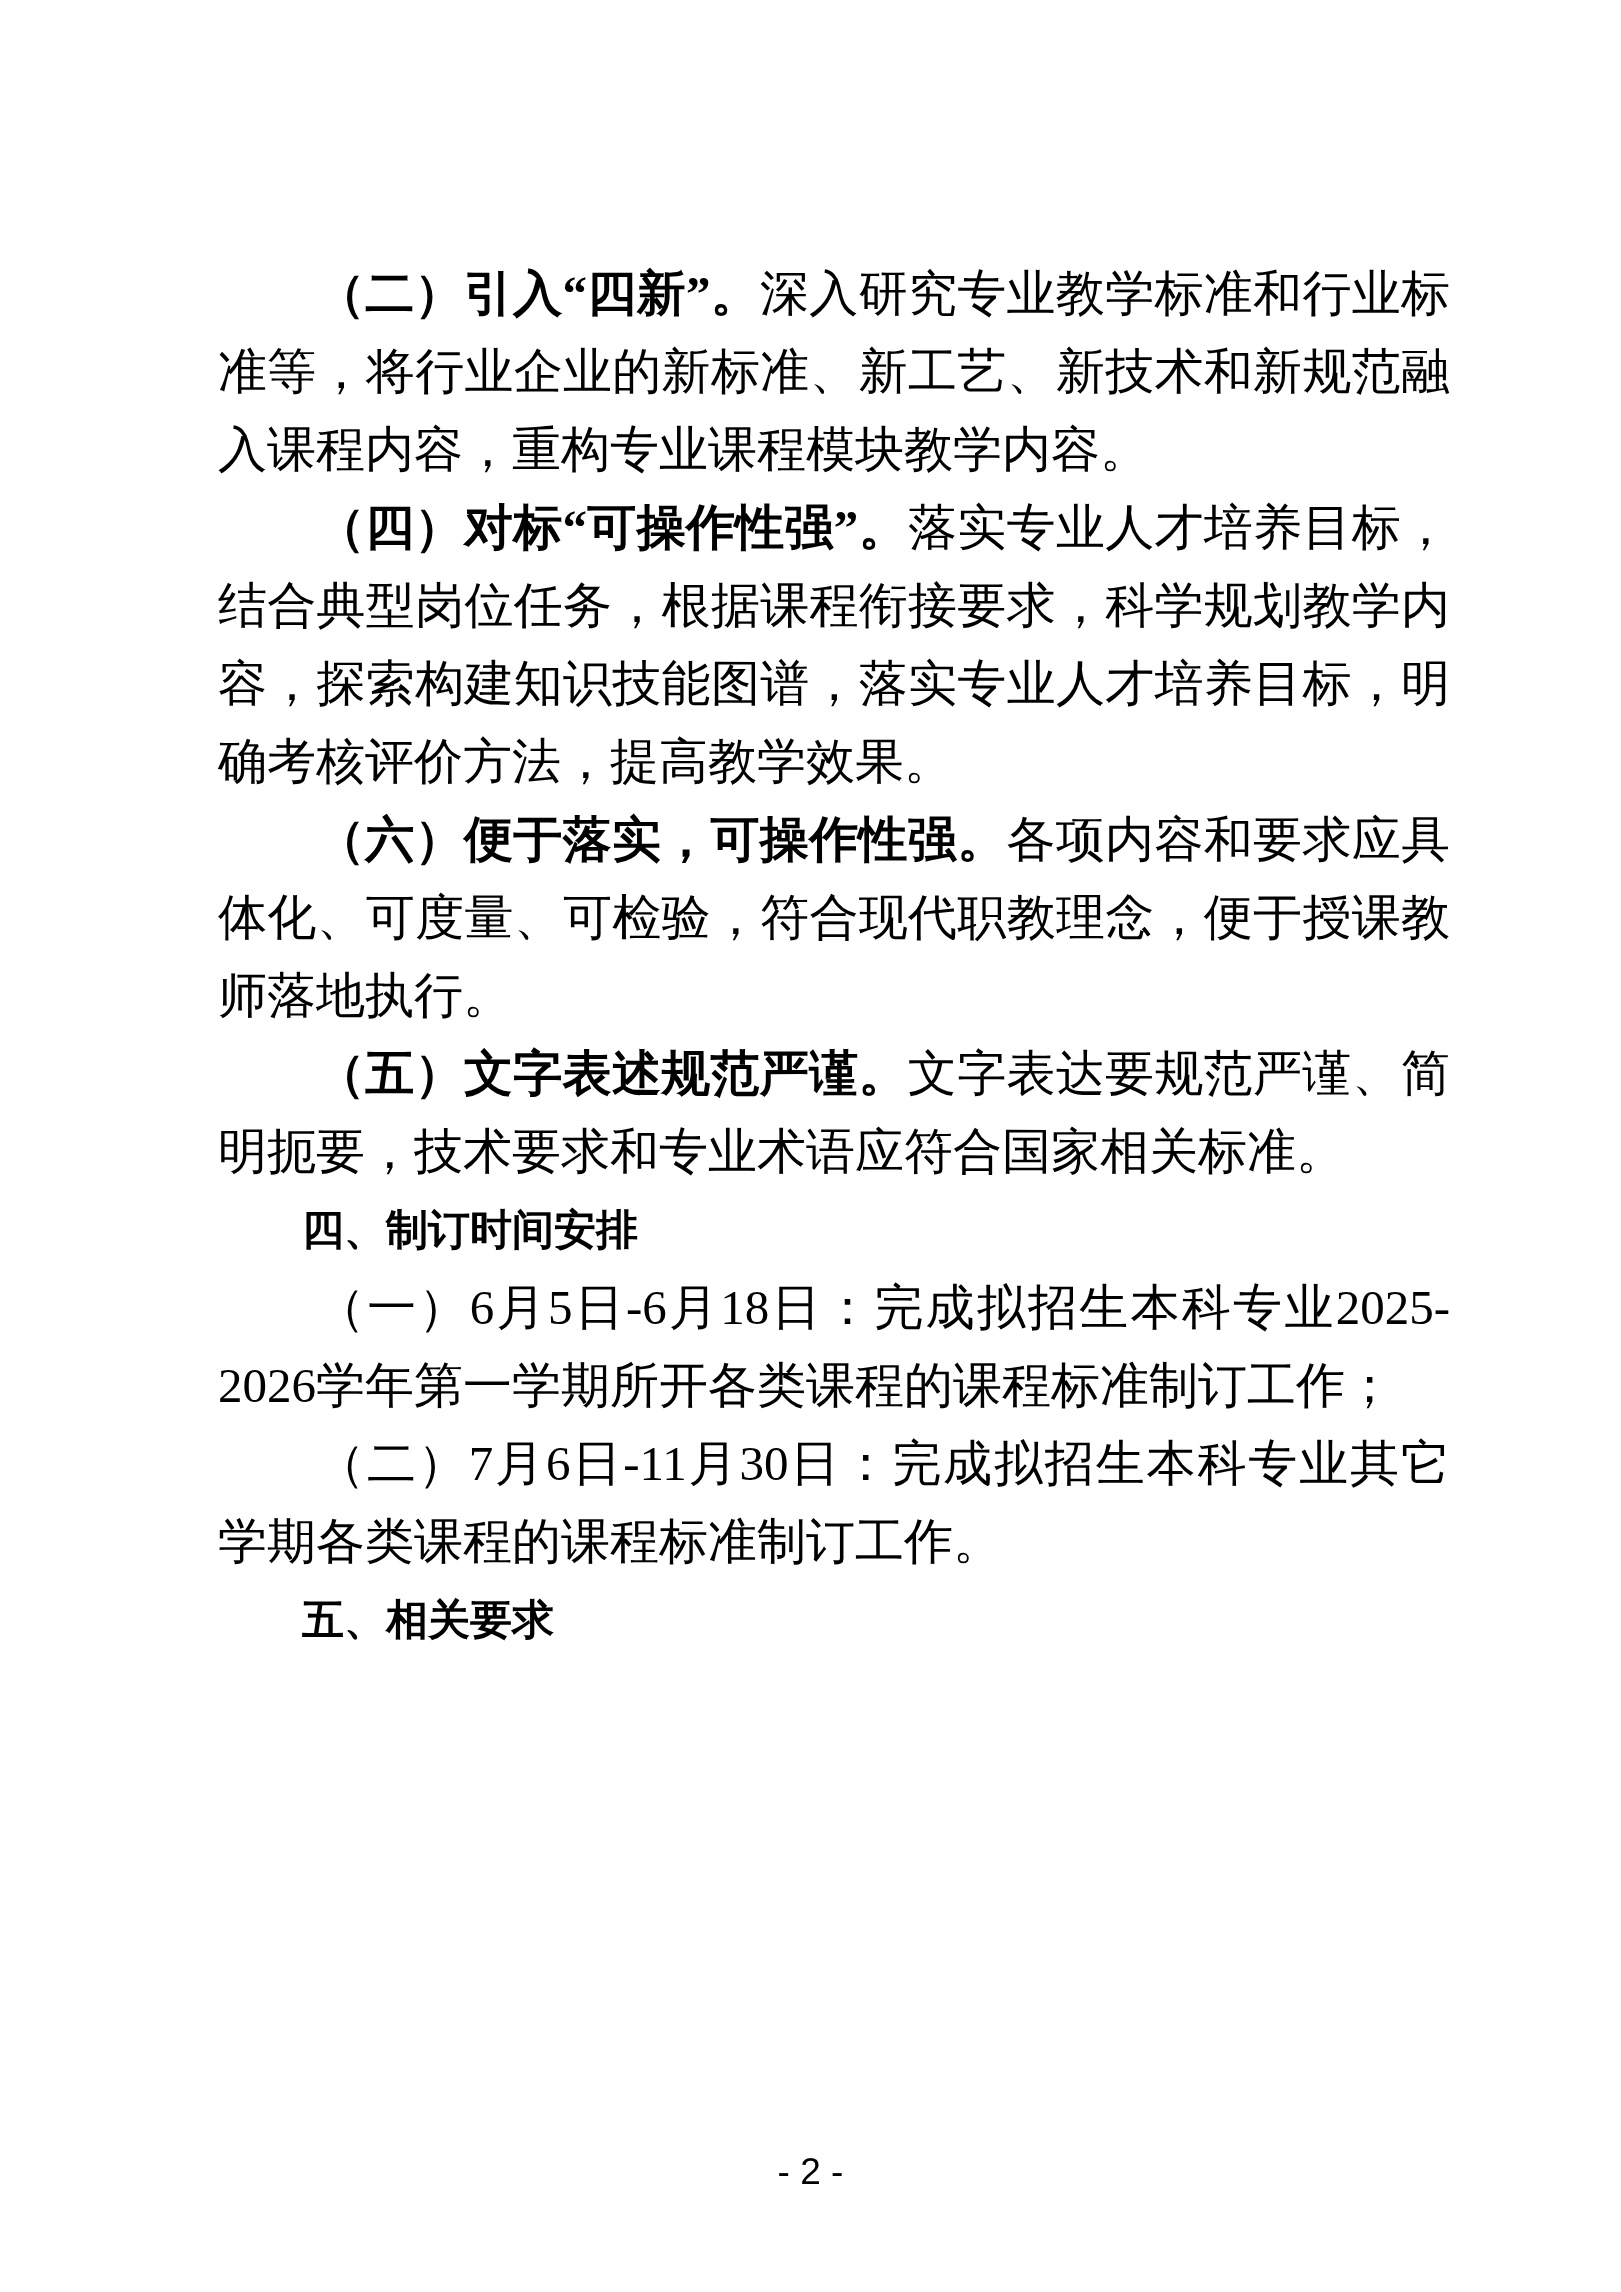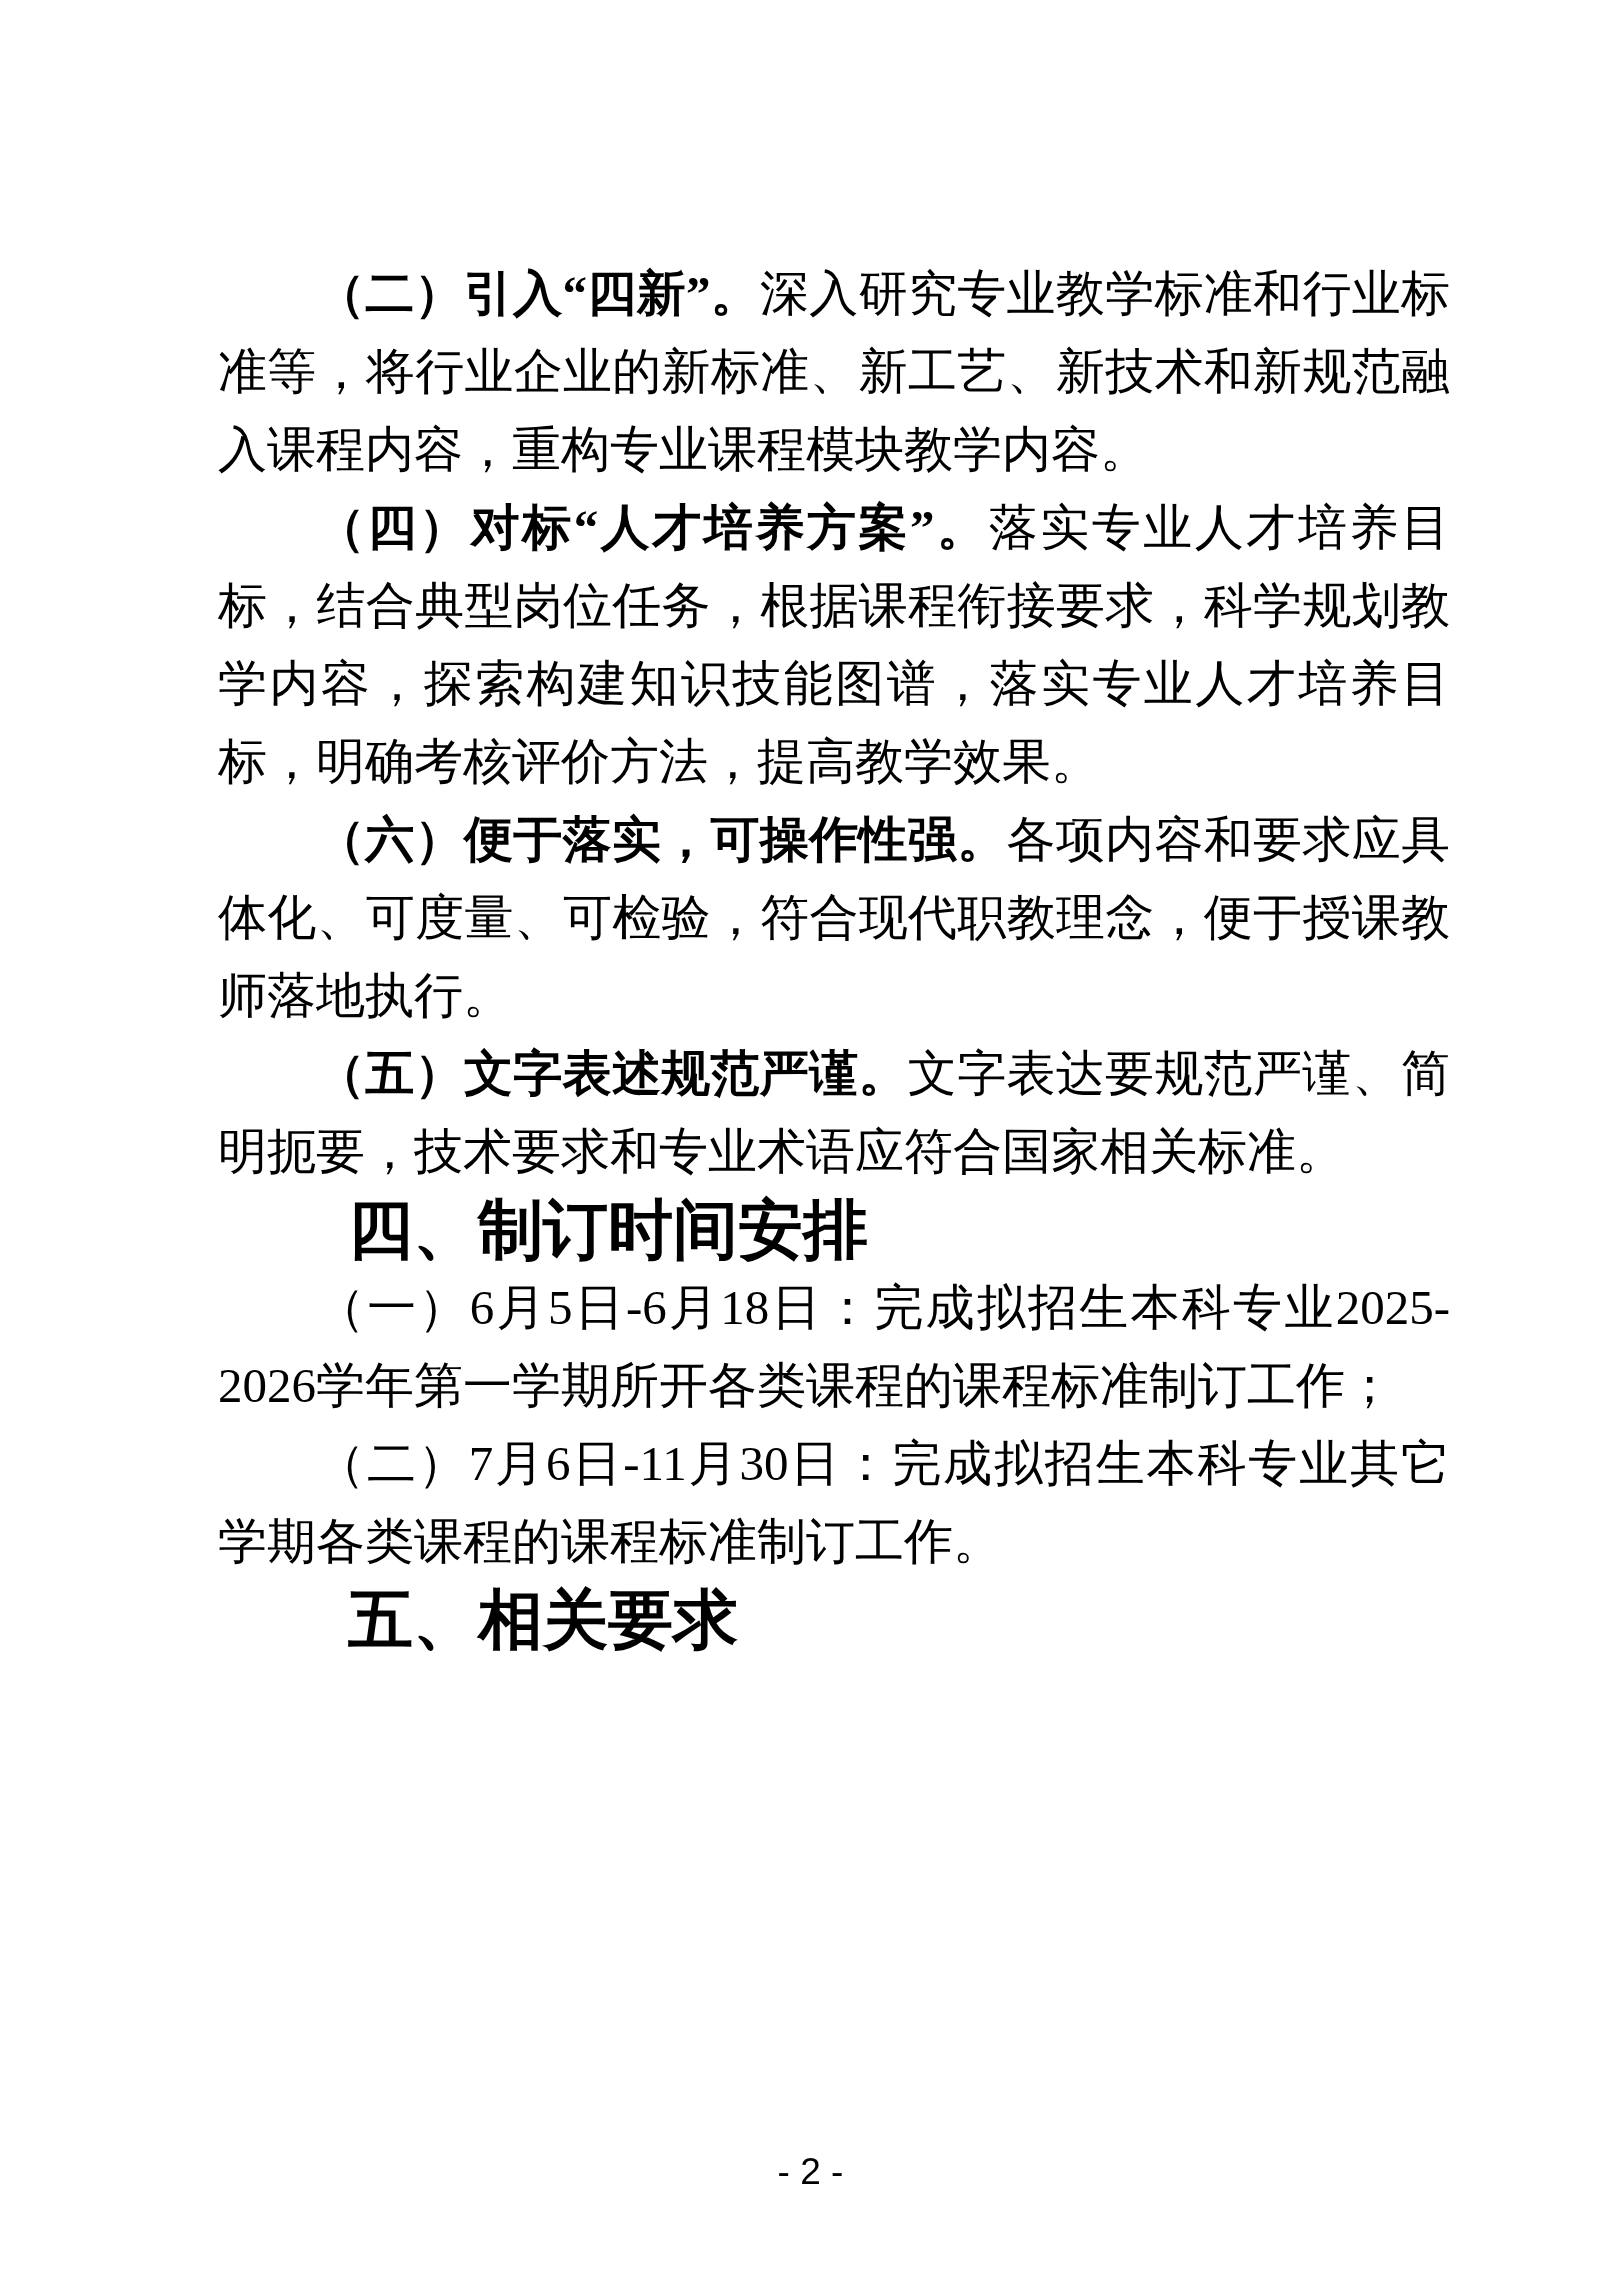--- a/index.html
+++ b/index.html
@@ -26,21 +26,21 @@
     text-indent: 2em;
   }
   p.body .lead {
     font-weight: bold;
   }
   .heading {
     margin: 0;
     text-indent: 2em;
     font-family: "Liberation Sans", "DejaVu Sans", sans-serif;
     font-weight: bold;
-    font-size: 65px;
+    font-size: 42px;
     line-height: 78px;
     text-align: left;
   }
   .footer {
     position: absolute;
     left: 0;
     right: 0;
     top: 2148px;
     text-align: center;
     font-family: "Liberation Sans", "DejaVu Sans", sans-serif;
@@ -50,21 +50,21 @@
   }
 </style>
 </head>
 <body>
 
 <div class="page">
 
   <p class="body"><span class="lead">（二）引入“四新”。</span><span>深入研究专业教学标准和行业标准等，将行业企业的新标准、新工艺、新技术和新规范融入课程内容，重构专业课程模块教学内容。</span></p>
 
 
-  <p class="body"><span class="lead">（四）对标“人才培养方案”。</span><span>落实专业人才培养目标，结合典型岗位任务，根据课程衔接要求，科学规划教学内容，探索构建知识技能图谱，落实专业人才培养目标，明确考核评价方法，提高教学效果。</span></p>
+  <p class="body"><span class="lead">（四）对标“可操作性强”。</span><span>落实专业人才培养目标，结合典型岗位任务，根据课程衔接要求，科学规划教学内容，探索构建知识技能图谱，落实专业人才培养目标，明确考核评价方法，提高教学效果。</span></p>
 
   <p class="body"><span class="lead">（六）便于落实，可操作性强。</span><span>各项内容和要求应具体化、可度量、可检验，符合现代职教理念，便于授课教师落地执行。</span></p>
 
   <p class="body"><span class="lead">（五）文字表述规范严谨。</span><span>文字表达要规范严谨、简明扼要，技术要求和专业术语应符合国家相关标准。</span></p>
 
   <h2 class="heading">四、制订时间安排</h2>
 
   <p class="body">（一）6月5日-6月18日：完成拟招生本科专业2025-2026学年第一学期所开各类课程的课程标准制订工作；</p>
 
   <p class="body">（二）7月6日-11月30日：完成拟招生本科专业其它学期各类课程的课程标准制订工作。</p>

